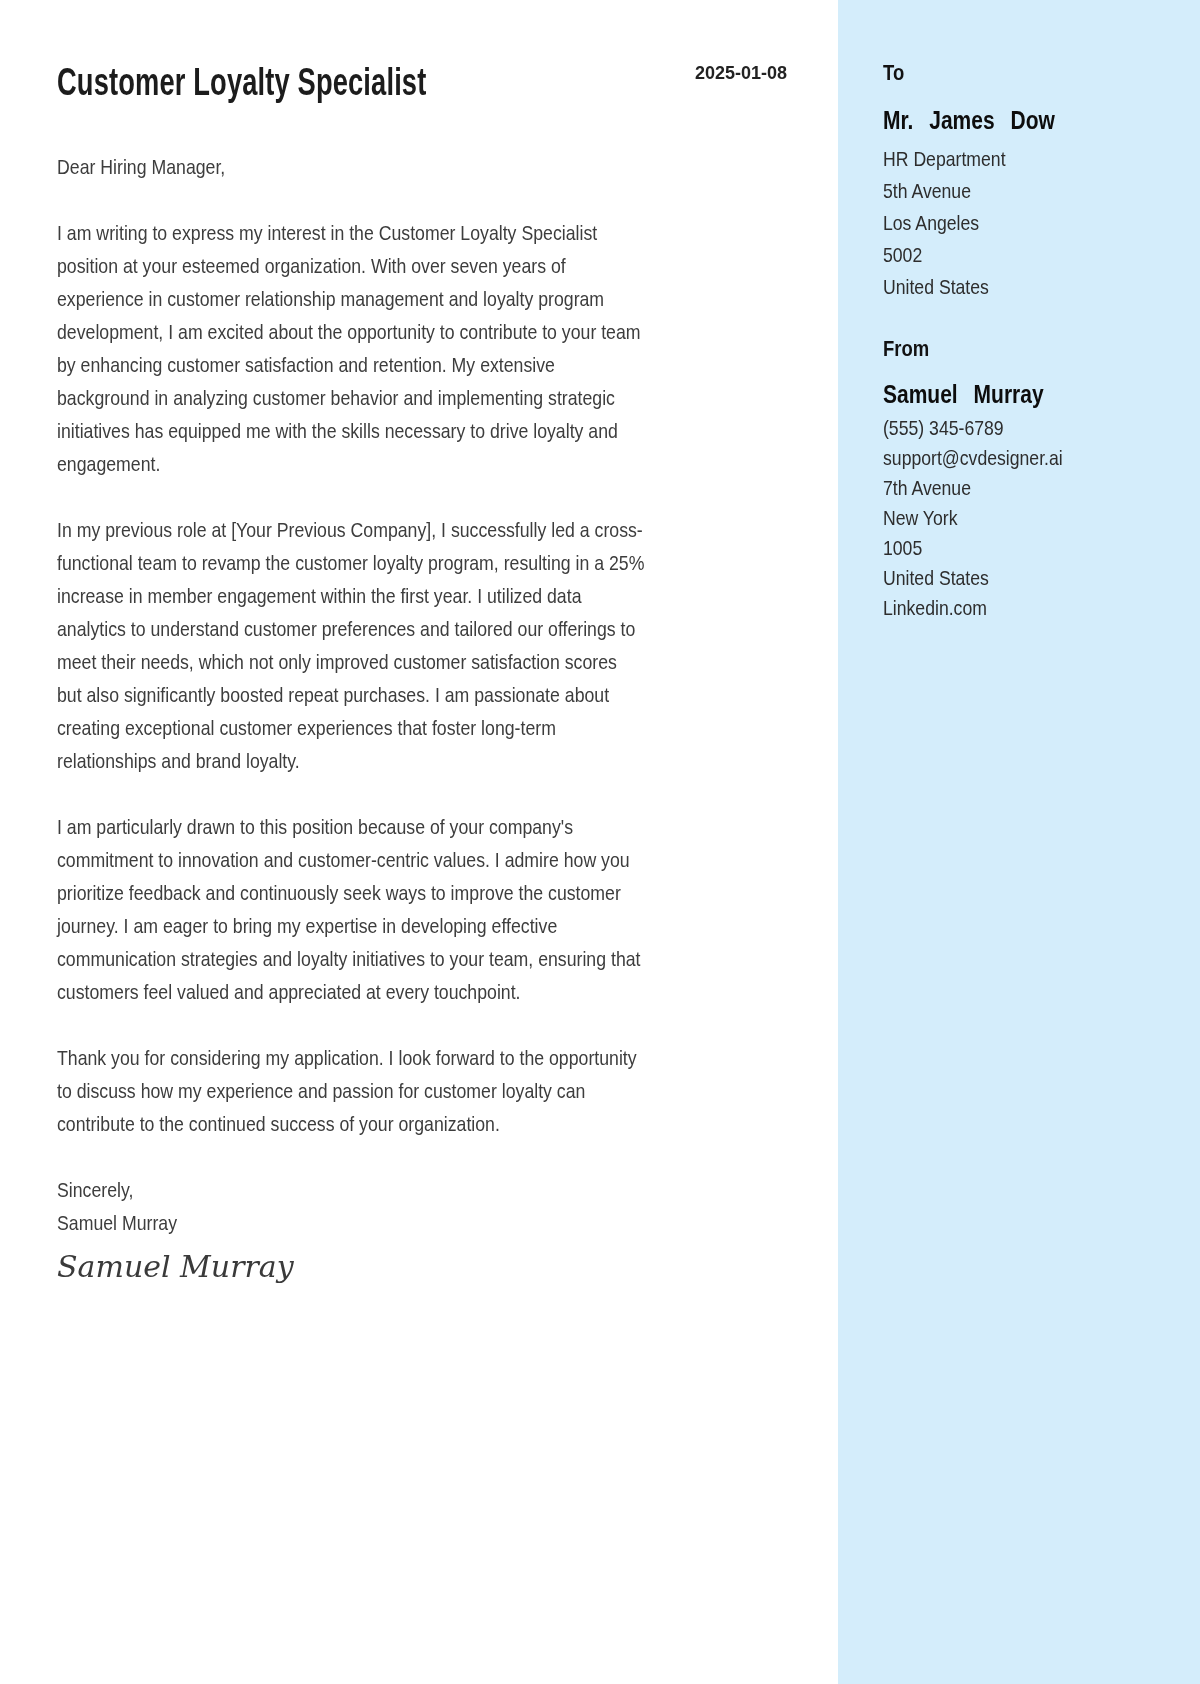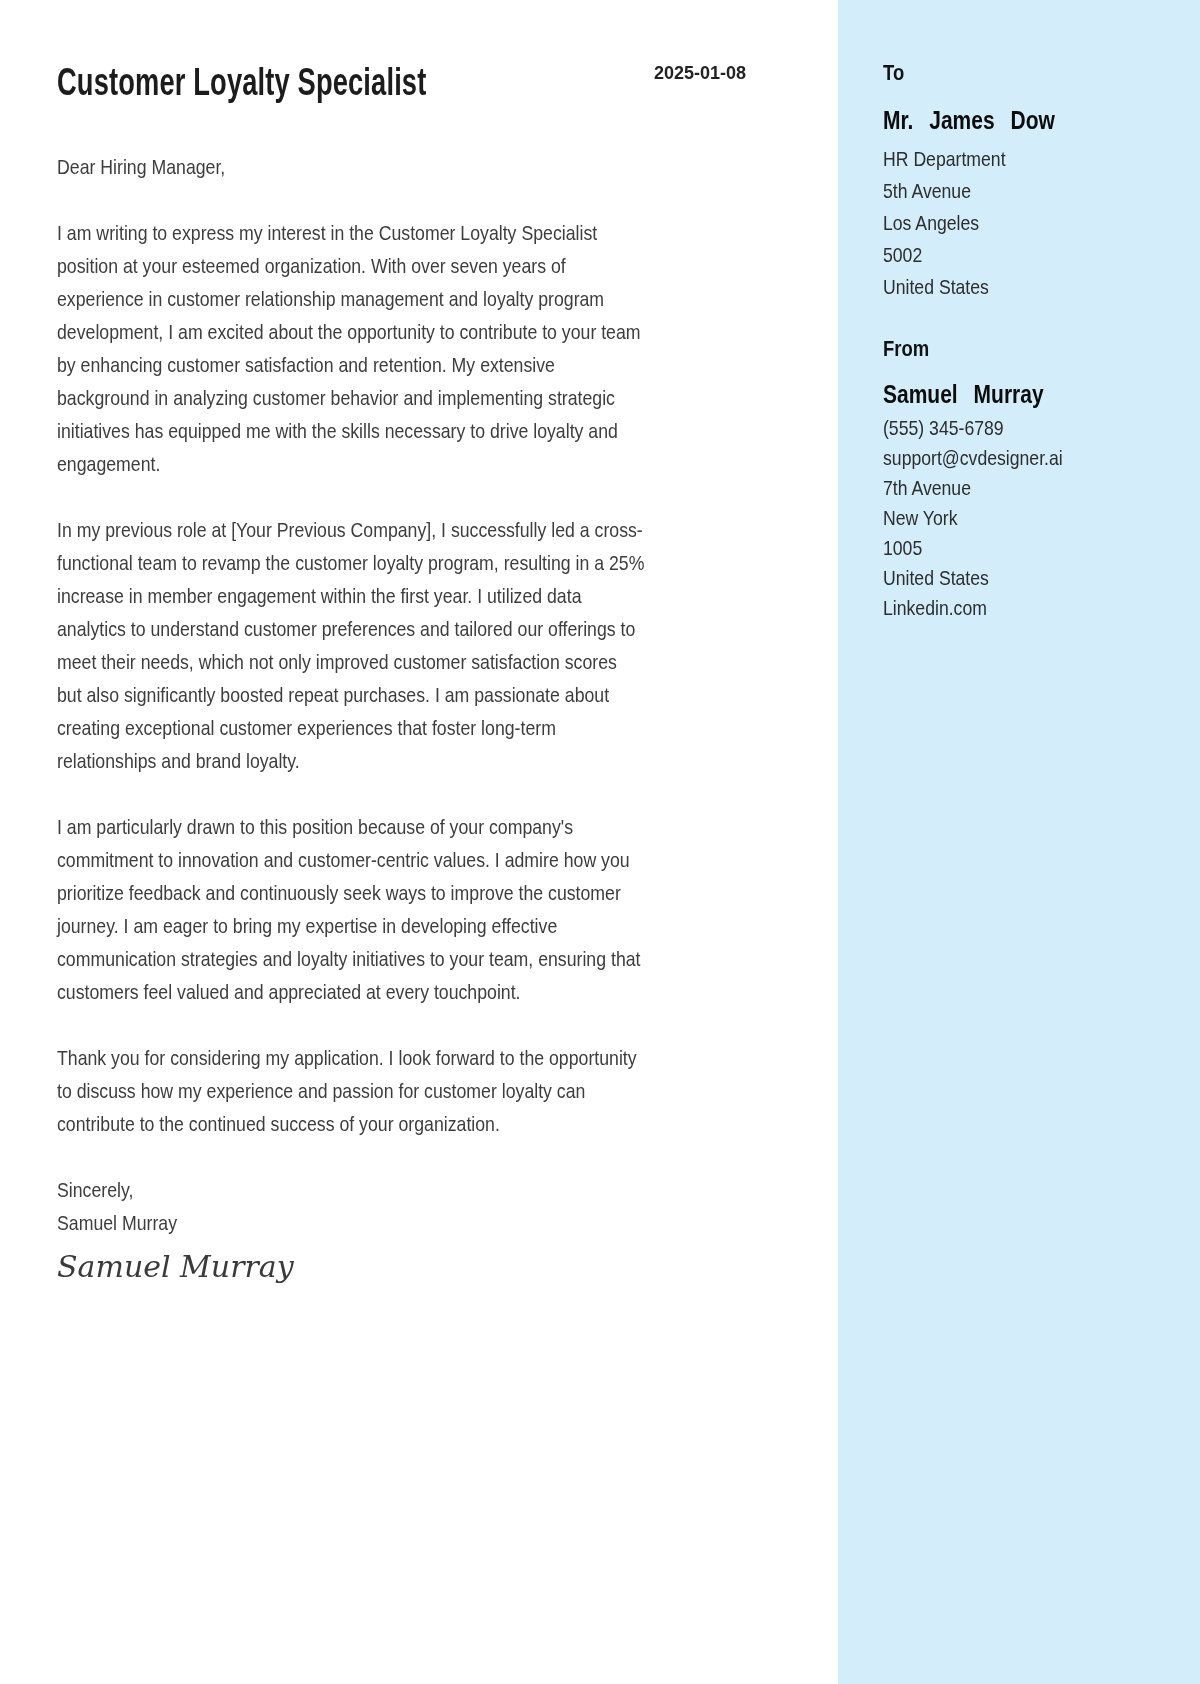--- a/index.html
+++ b/index.html
@@ -31,21 +31,21 @@
     font-weight: 700;
     line-height: 44px;
     color: #1c1c1c;
     white-space: nowrap;
     transform: scaleX(0.70);
     transform-origin: 0 0;
     letter-spacing: 0.2px;
   }
   .doc-date {
     position: absolute;
-    left: 597px;
+    left: 638px;
     top: 63px;
     font-size: 18px;
     font-weight: 600;
     color: #222222;
     white-space: nowrap;
   }
   .letter {
     position: absolute;
     left: 0;
     top: 150px;

